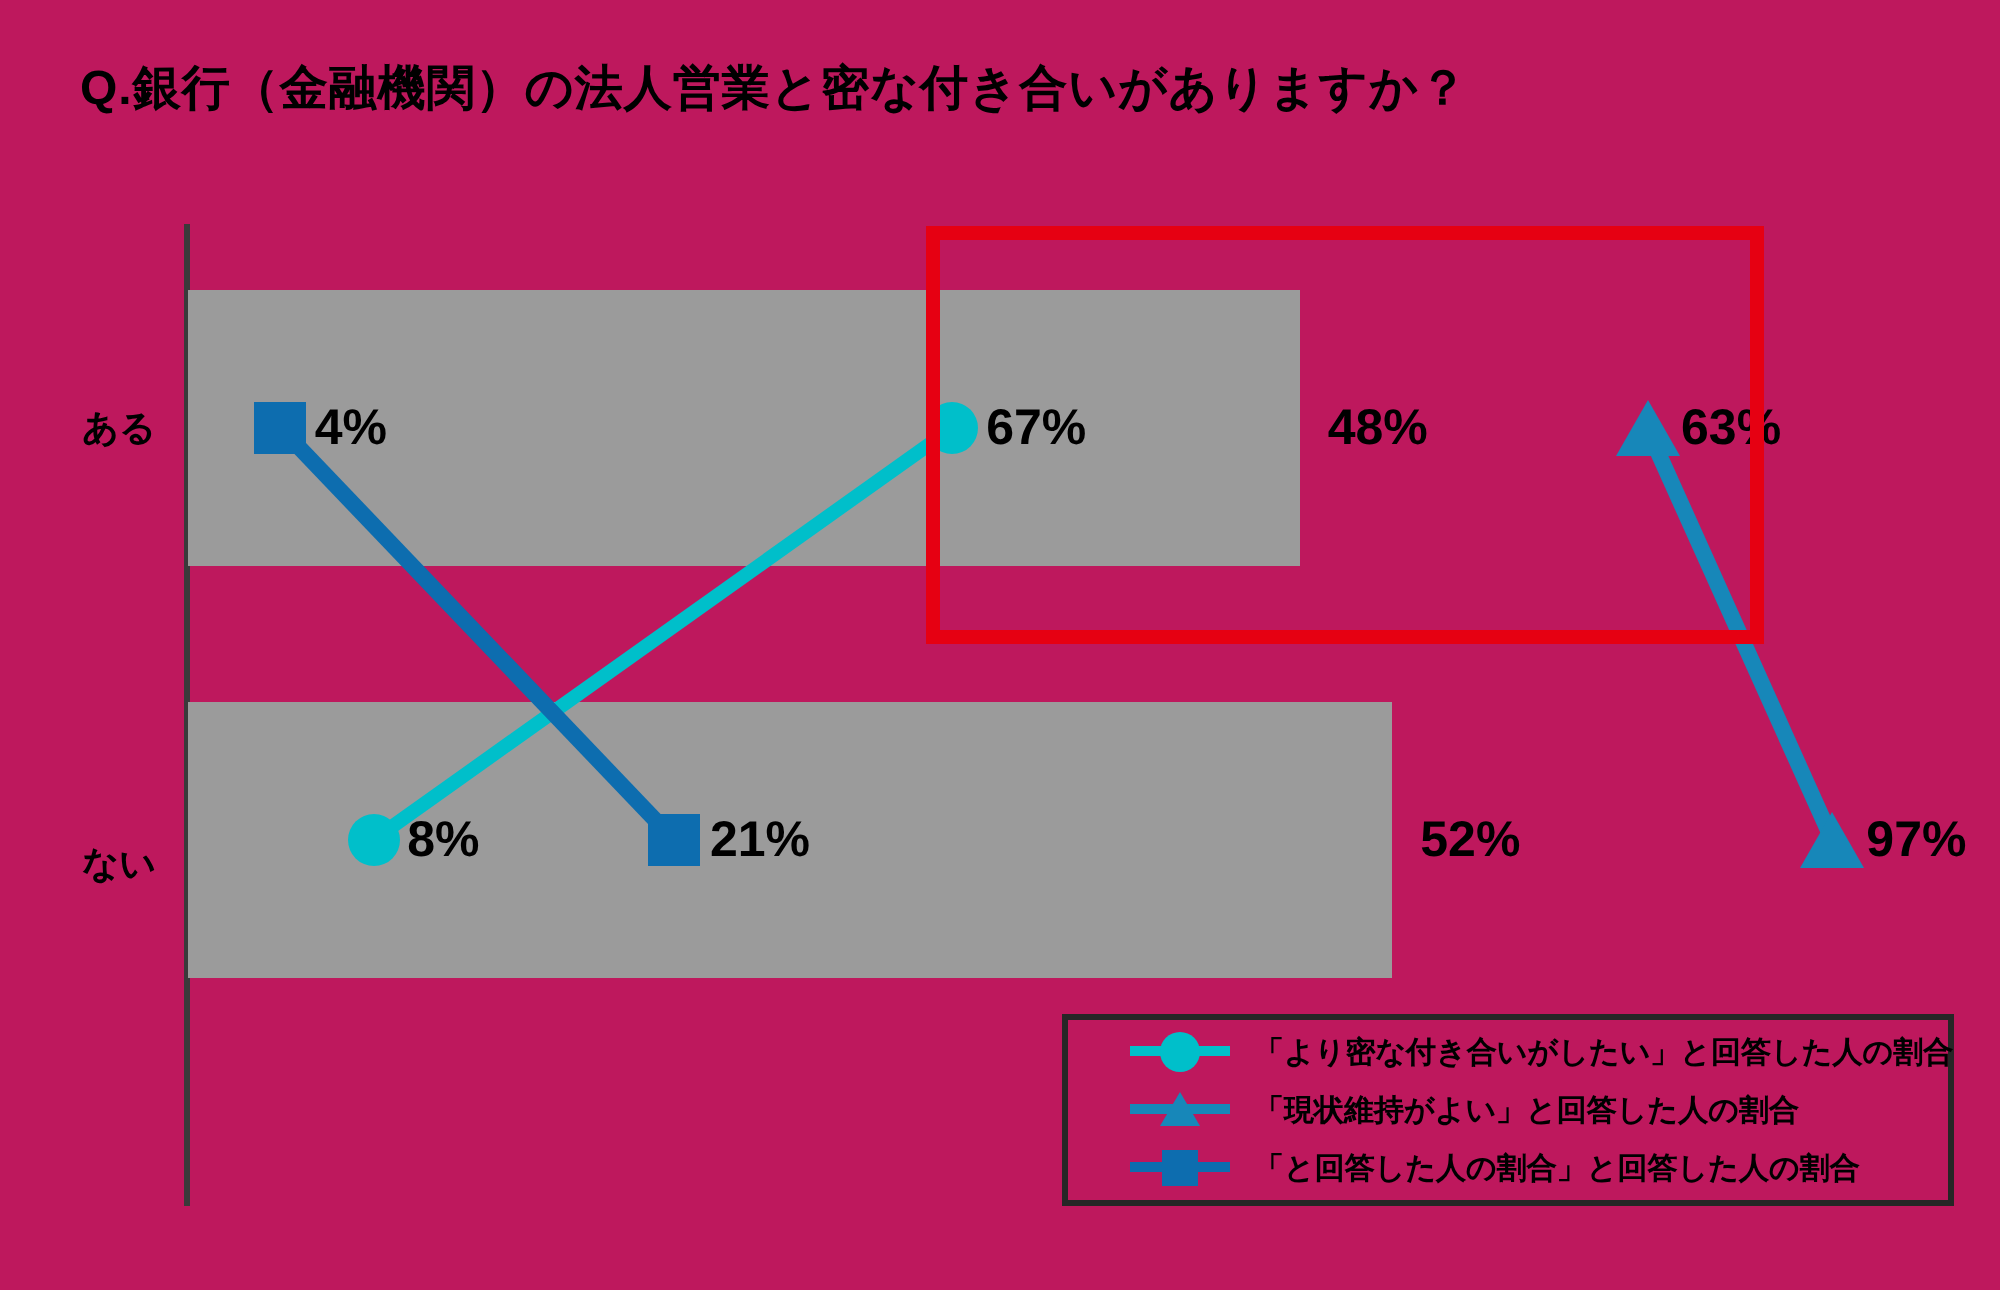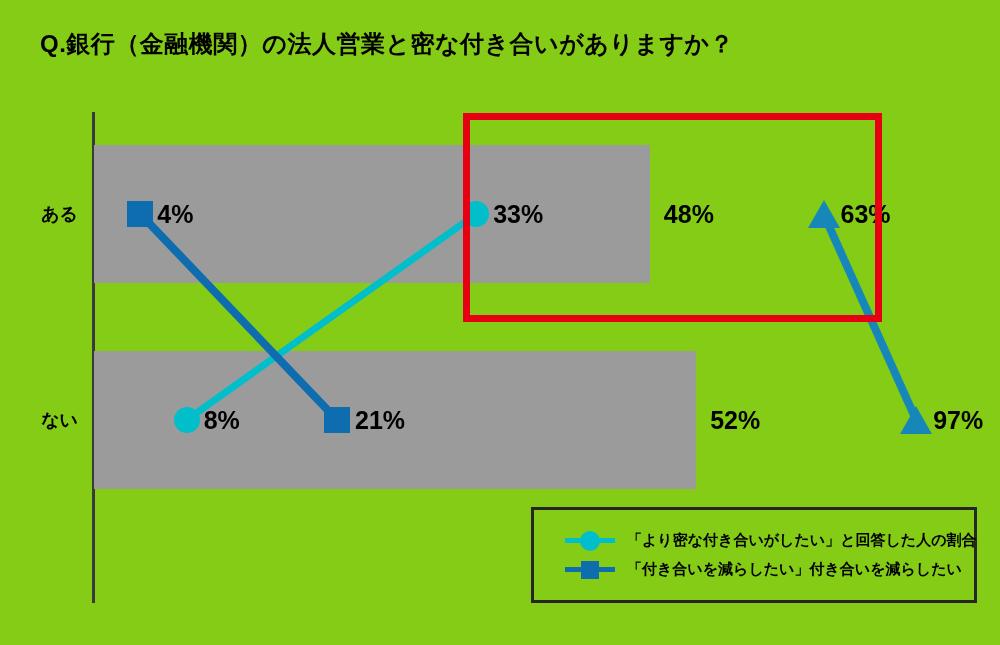--- a/index.html
+++ b/index.html
@@ -22,67 +22,74 @@
   .lline{position:absolute;left:0;top:8px;width:50px;height:5px;}
   .lmk{position:absolute;}
   .lmk.circle{left:15px;top:1px;width:20px;height:20px;border-radius:50%;}
   .lmk.triangle{left:15px;top:2px;width:0;height:0;border-left:10px solid transparent;border-right:10px solid transparent;border-bottom:17px solid #000;}
   .lmk.square{left:16px;top:2px;width:18px;height:18px;}
   .ltext{margin-left:12px;font-size:15px;font-weight:bold;color:#000;white-space:nowrap;}
 </style>
 </head>
 <body>
 
-<div id="canvas" style="background: #84cc16;">
+<div id="canvas" style="background: #be185d;">
 
   <div class="title">Q.銀行（金融機関）の法人営業と密な付き合いがありますか？</div>
 
   <div class="axis" id="axis" style="background: rgb(58, 58, 58);"></div>
 
   <div class="bar" id="bar-0" style="left: 94px; top: 145px; width: 555.84px; height: 138px; background: rgb(155, 155, 155);"></div>
   <div class="bar" id="bar-1" style="left: 94px; top: 351px; width: 602.16px; height: 138px; background: rgb(155, 155, 155);"></div>
 
   <div class="cat" id="cat-0" style="top: 198px;">ある</div>
-  <div class="cat" id="cat-1" style="top: 404px;">ない</div>
+  <div class="cat" id="cat-1" style="top: 416px;">ない</div>
 
   <div class="vlabel" id="barlabel-0" style="left: 663.84px; top: 198px; text-align: center;">48%</div>
   <div class="vlabel" id="barlabel-1" style="left: 710.16px; top: 404px;">52%</div>
 
   <svg id="lines">
     <line id="line-0" x1="476.14" y1="214" x2="186.64" y2="420" stroke="#00BFCA" stroke-width="7"></line>
     <line id="line-1" x1="823.54" y1="214" x2="916.18" y2="420" stroke="#1787B9" stroke-width="8"></line>
     <line id="line-2" x1="140.32" y1="214" x2="337.18" y2="420" stroke="#0D6DAF" stroke-width="8"></line>
   </svg>
 
   <div class="marker circle" id="m-0-0" style="left: 463.14px; top: 201px; background: rgb(0, 191, 202);"></div>
   <div class="marker circle" id="m-0-1" style="left: 173.64px; top: 407px; background: rgb(0, 191, 202);"></div>
   <div class="marker triangle" id="m-1-0" style="left: 807.54px; top: 200px; border-bottom-color: rgb(23, 135, 185);"></div>
   <div class="marker triangle" id="m-1-1" style="left: 900.18px; top: 406px; border-bottom-color: rgb(23, 135, 185);"></div>
   <div class="marker square" id="m-2-0" style="left: 127.32px; top: 201px; background: rgb(13, 109, 175);"></div>
   <div class="marker square" id="m-2-1" style="left: 324.18px; top: 407px; background: rgb(13, 109, 175);"></div>
 
-  <div class="dlabel" id="dl-0-0" style="left: 493.14px; top: 198px;">33%</div>
+  <div class="dlabel" id="dl-0-0" style="left: 493.14px; top: 198px;">67%</div>
   <div class="dlabel" id="dl-0-1" style="left: 203.64px; top: 404px;">8%</div>
   <div class="dlabel" id="dl-1-0" style="left: 840.54px; top: 198px; text-align: center;">63%</div>
   <div class="dlabel" id="dl-1-1" style="left: 933.18px; top: 404px;">97%</div>
   <div class="dlabel" id="dl-2-0" style="left: 157.32px; top: 198px;">4%</div>
   <div class="dlabel" id="dl-2-1" style="left: 355px; top: 404px;">21%</div>
 
   <div class="highlight" id="highlight" style="border-color: rgb(230, 0, 18);"></div>
 
   <div class="legend" id="legend" style="border-color: rgb(38, 38, 38);">
     <div class="lrow">
       <span class="lglyph">
         <span class="lline" id="ll-0" style="background: rgb(0, 191, 202);"></span>
           <span class="lmk circle" id="lm-0" style="background: rgb(0, 191, 202);"></span>
       </span>
       <span class="ltext">「より密な付き合いがしたい」と回答した人の割合</span>
     </div>
     <div class="lrow">
       <span class="lglyph">
+        <span class="lline" id="ll-1" style="background: rgb(23, 135, 185);"></span>
+          <span class="lmk triangle" id="lm-1" style="border-bottom-color: rgb(23, 135, 185);"></span>
+      </span>
+      <span class="ltext">「現状維持がよい」と回答した人の割合</span>
+    </div>
+    <div class="lrow">
+      <span class="lglyph">
         <span class="lline" id="ll-2" style="background: rgb(13, 109, 175);"></span>
           <span class="lmk square" id="lm-2" style="background: rgb(13, 109, 175);"></span>
       </span>
-      <span class="ltext">「付き合いを減らしたい」付き合いを減らしたい</span>
+      <span class="ltext">「と回答した人の割合」と回答した人の割合</span>
     </div>
   </div>
 
 </div>
 
 </body></html>

